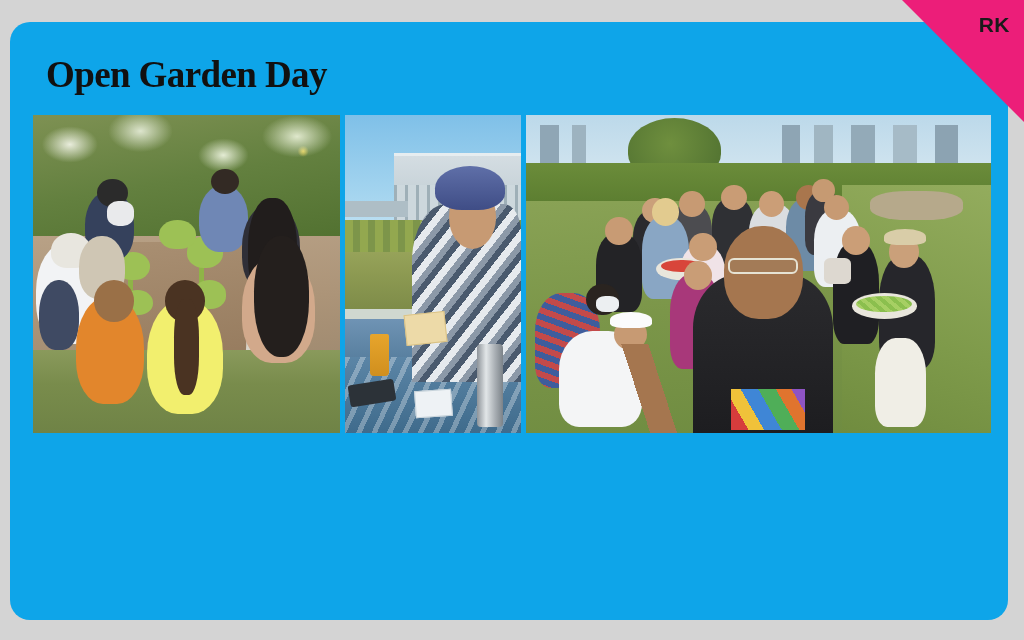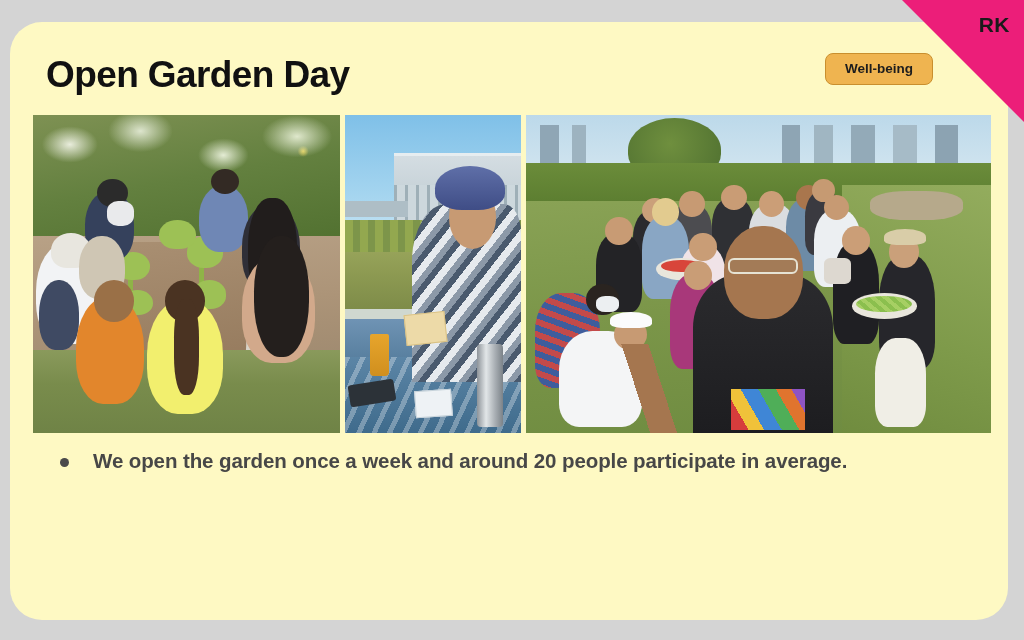--- a/index.html
+++ b/index.html
@@ -21,23 +21,24 @@
     overflow: hidden;
   }
 
   
   .slide-card {
     position: absolute;
     left: 10px;
     top: 22px;
     width: 998px;
     height: 598px;
-    background: #fef9c3;
-    border-radius: 32px;
+    background: #0ea5e9;
+    border-radius: 20px;
     overflow: hidden;
+    font-family: Liberation Serif, serif;
   }
 
   
   .corner-flag {
     position: absolute;
     right: 0;
     top: 0;
     width: 130px;
     height: 122px;
     overflow: hidden;
@@ -363,21 +364,20 @@
 <body>
 
 <div id="slide-root">
 
   <div class="slide-card">
 
     <div class="slide-header">
       <div class="slide-title">Open Garden Day</div>
 
       <div class="tag-row">
-        <div class="tag tag-wellbeing">Well-being</div>
       </div>
     </div>
 
     <div class="photo-strip">
 
       <div class="photo p1">
         <div class="ph-layer sky-hedge"></div>
         <div class="ph-layer soil"></div>
         <div class="ph-layer bed"></div>
         <div class="ph-layer grass-bottom"></div>
@@ -502,24 +502,20 @@
 
         <div class="ph-layer arm"></div>
         <div class="ph-layer selfie-body"></div>
         <div class="ph-layer selfie-print"></div>
         <div class="ph-layer selfie-head"></div>
         <div class="ph-layer glasses"></div>
       </div>
     </div>
 
     <div class="bullets">
-      <div class="bullet-item">
-        <span class="bullet-dot"></span>
-        <span class="bullet-text">We open the garden once a week and around 20 people participate in average.</span>
-      </div>
     </div>
 
   </div>
 
   <div class="corner-flag">
     <div class="tri"></div>
   </div>
   <div class="corner-initials">RK</div>
 
 </div>

